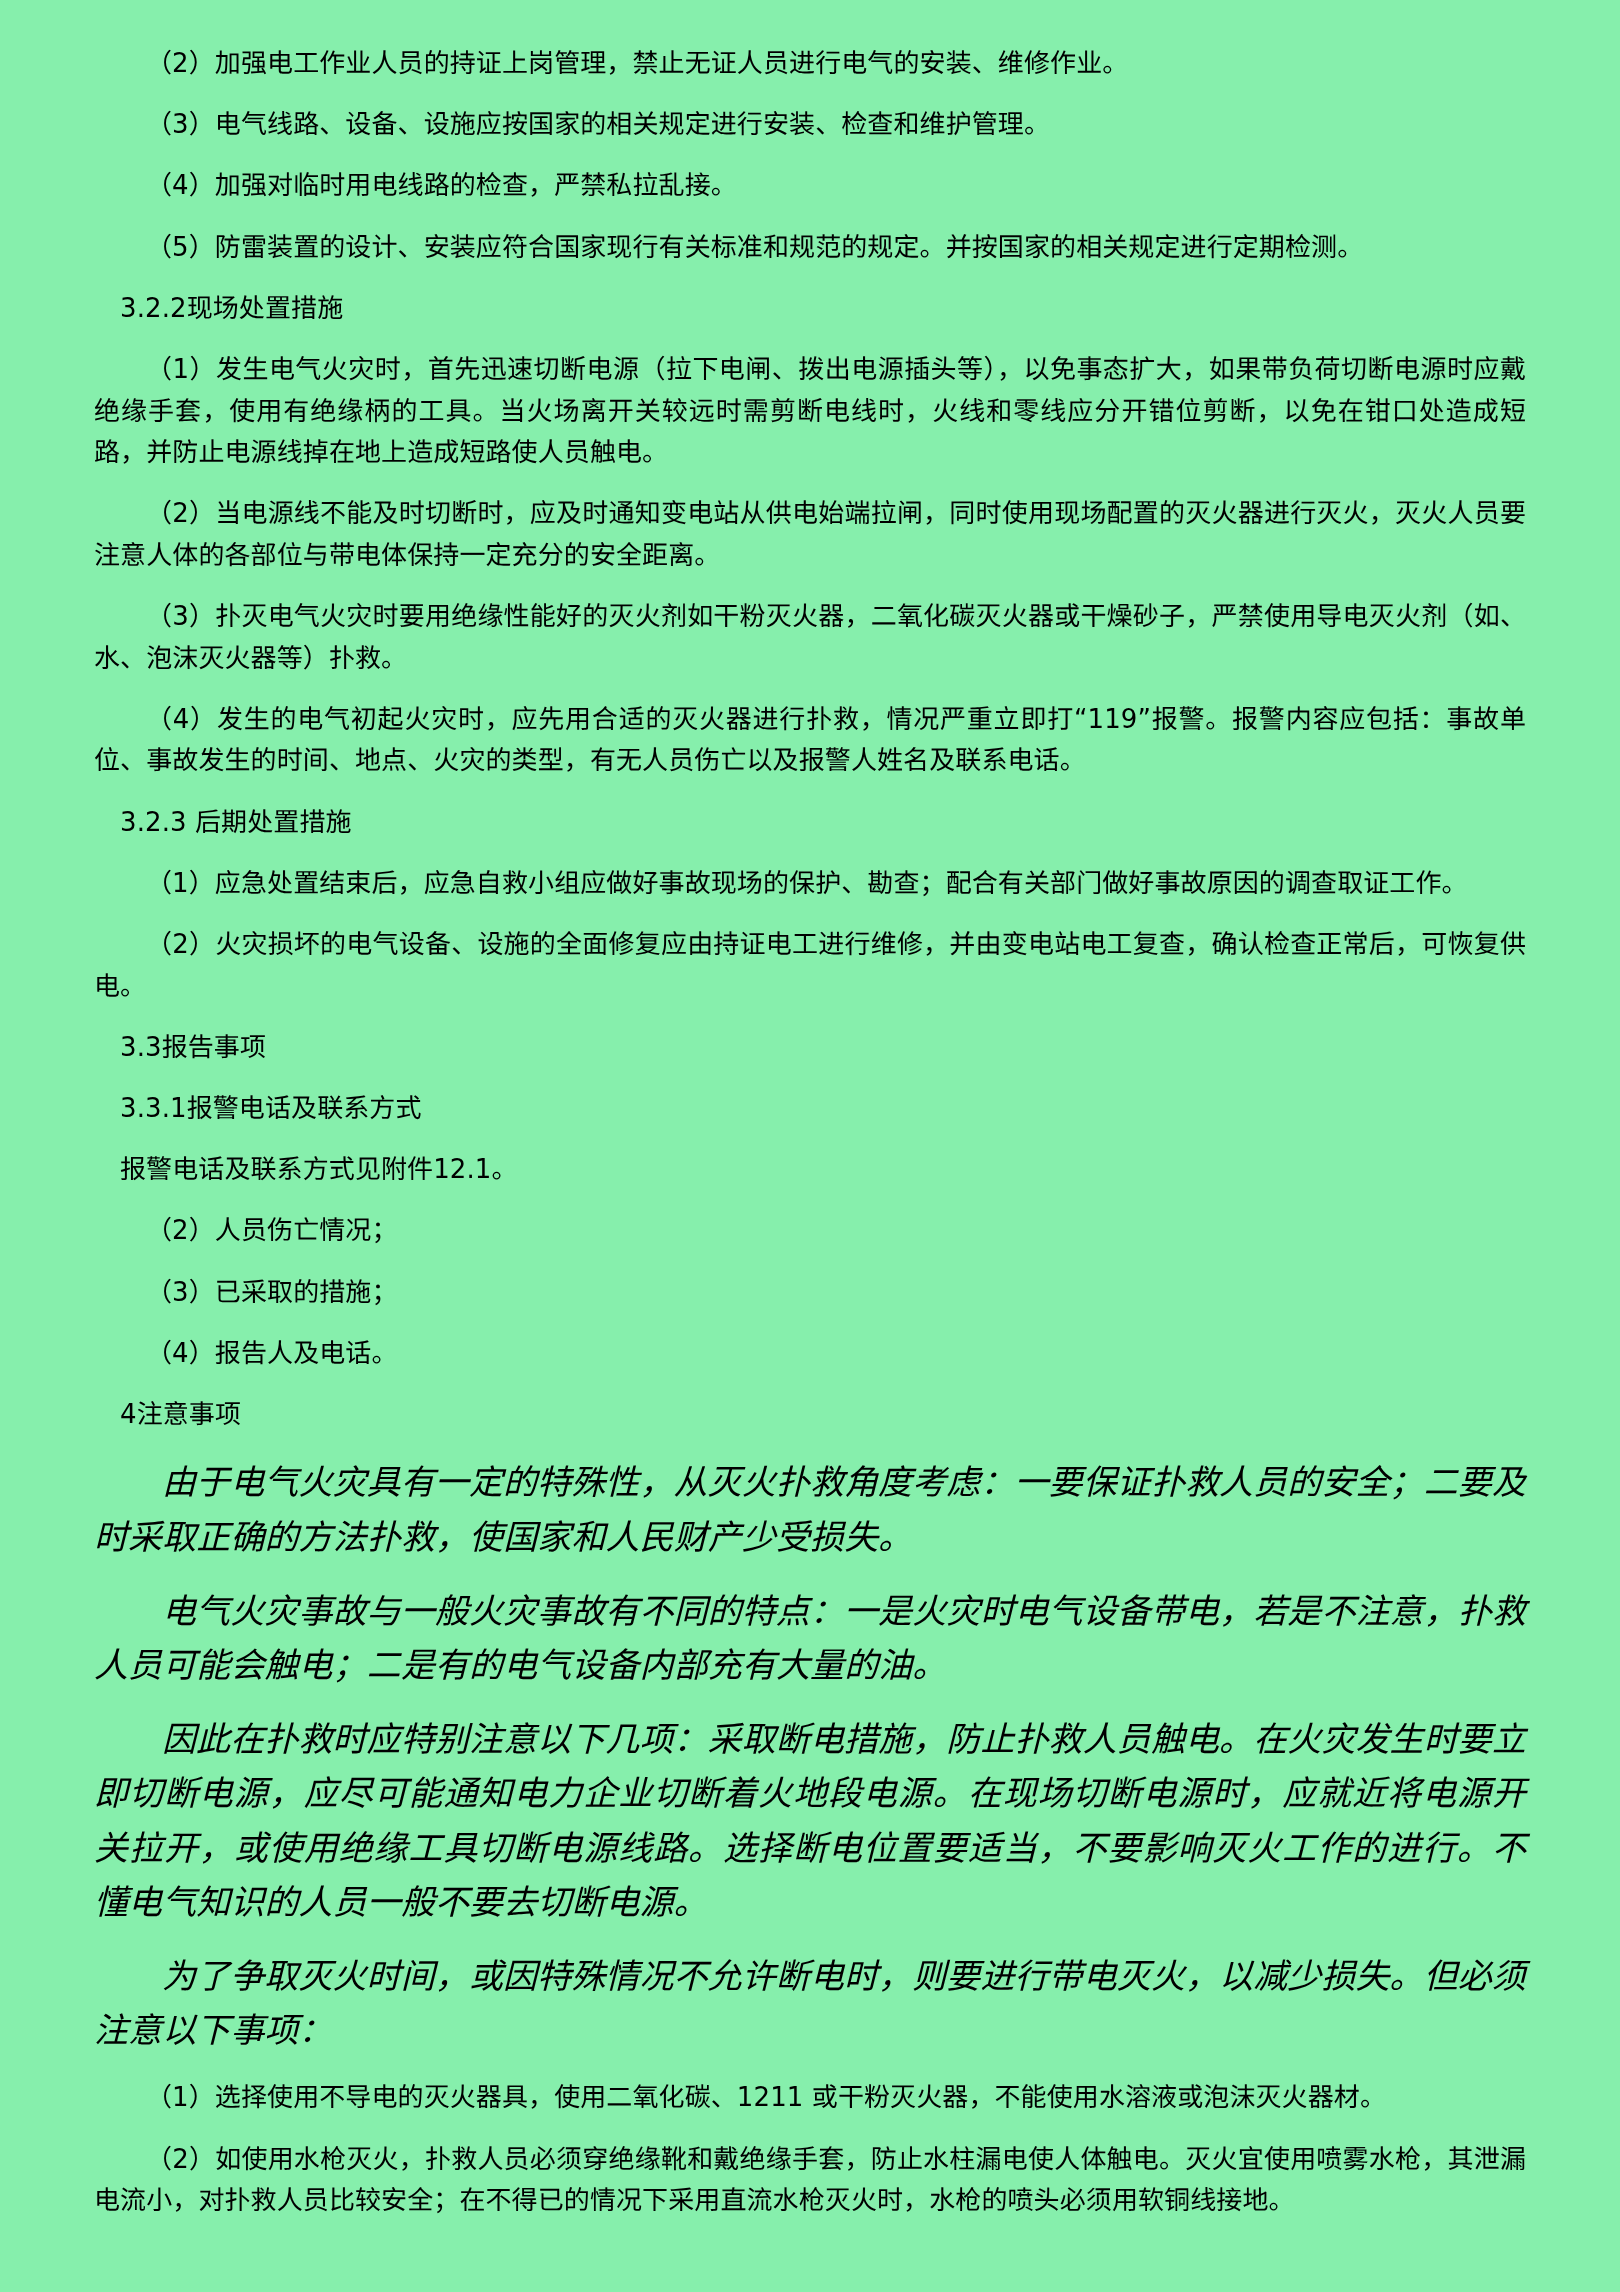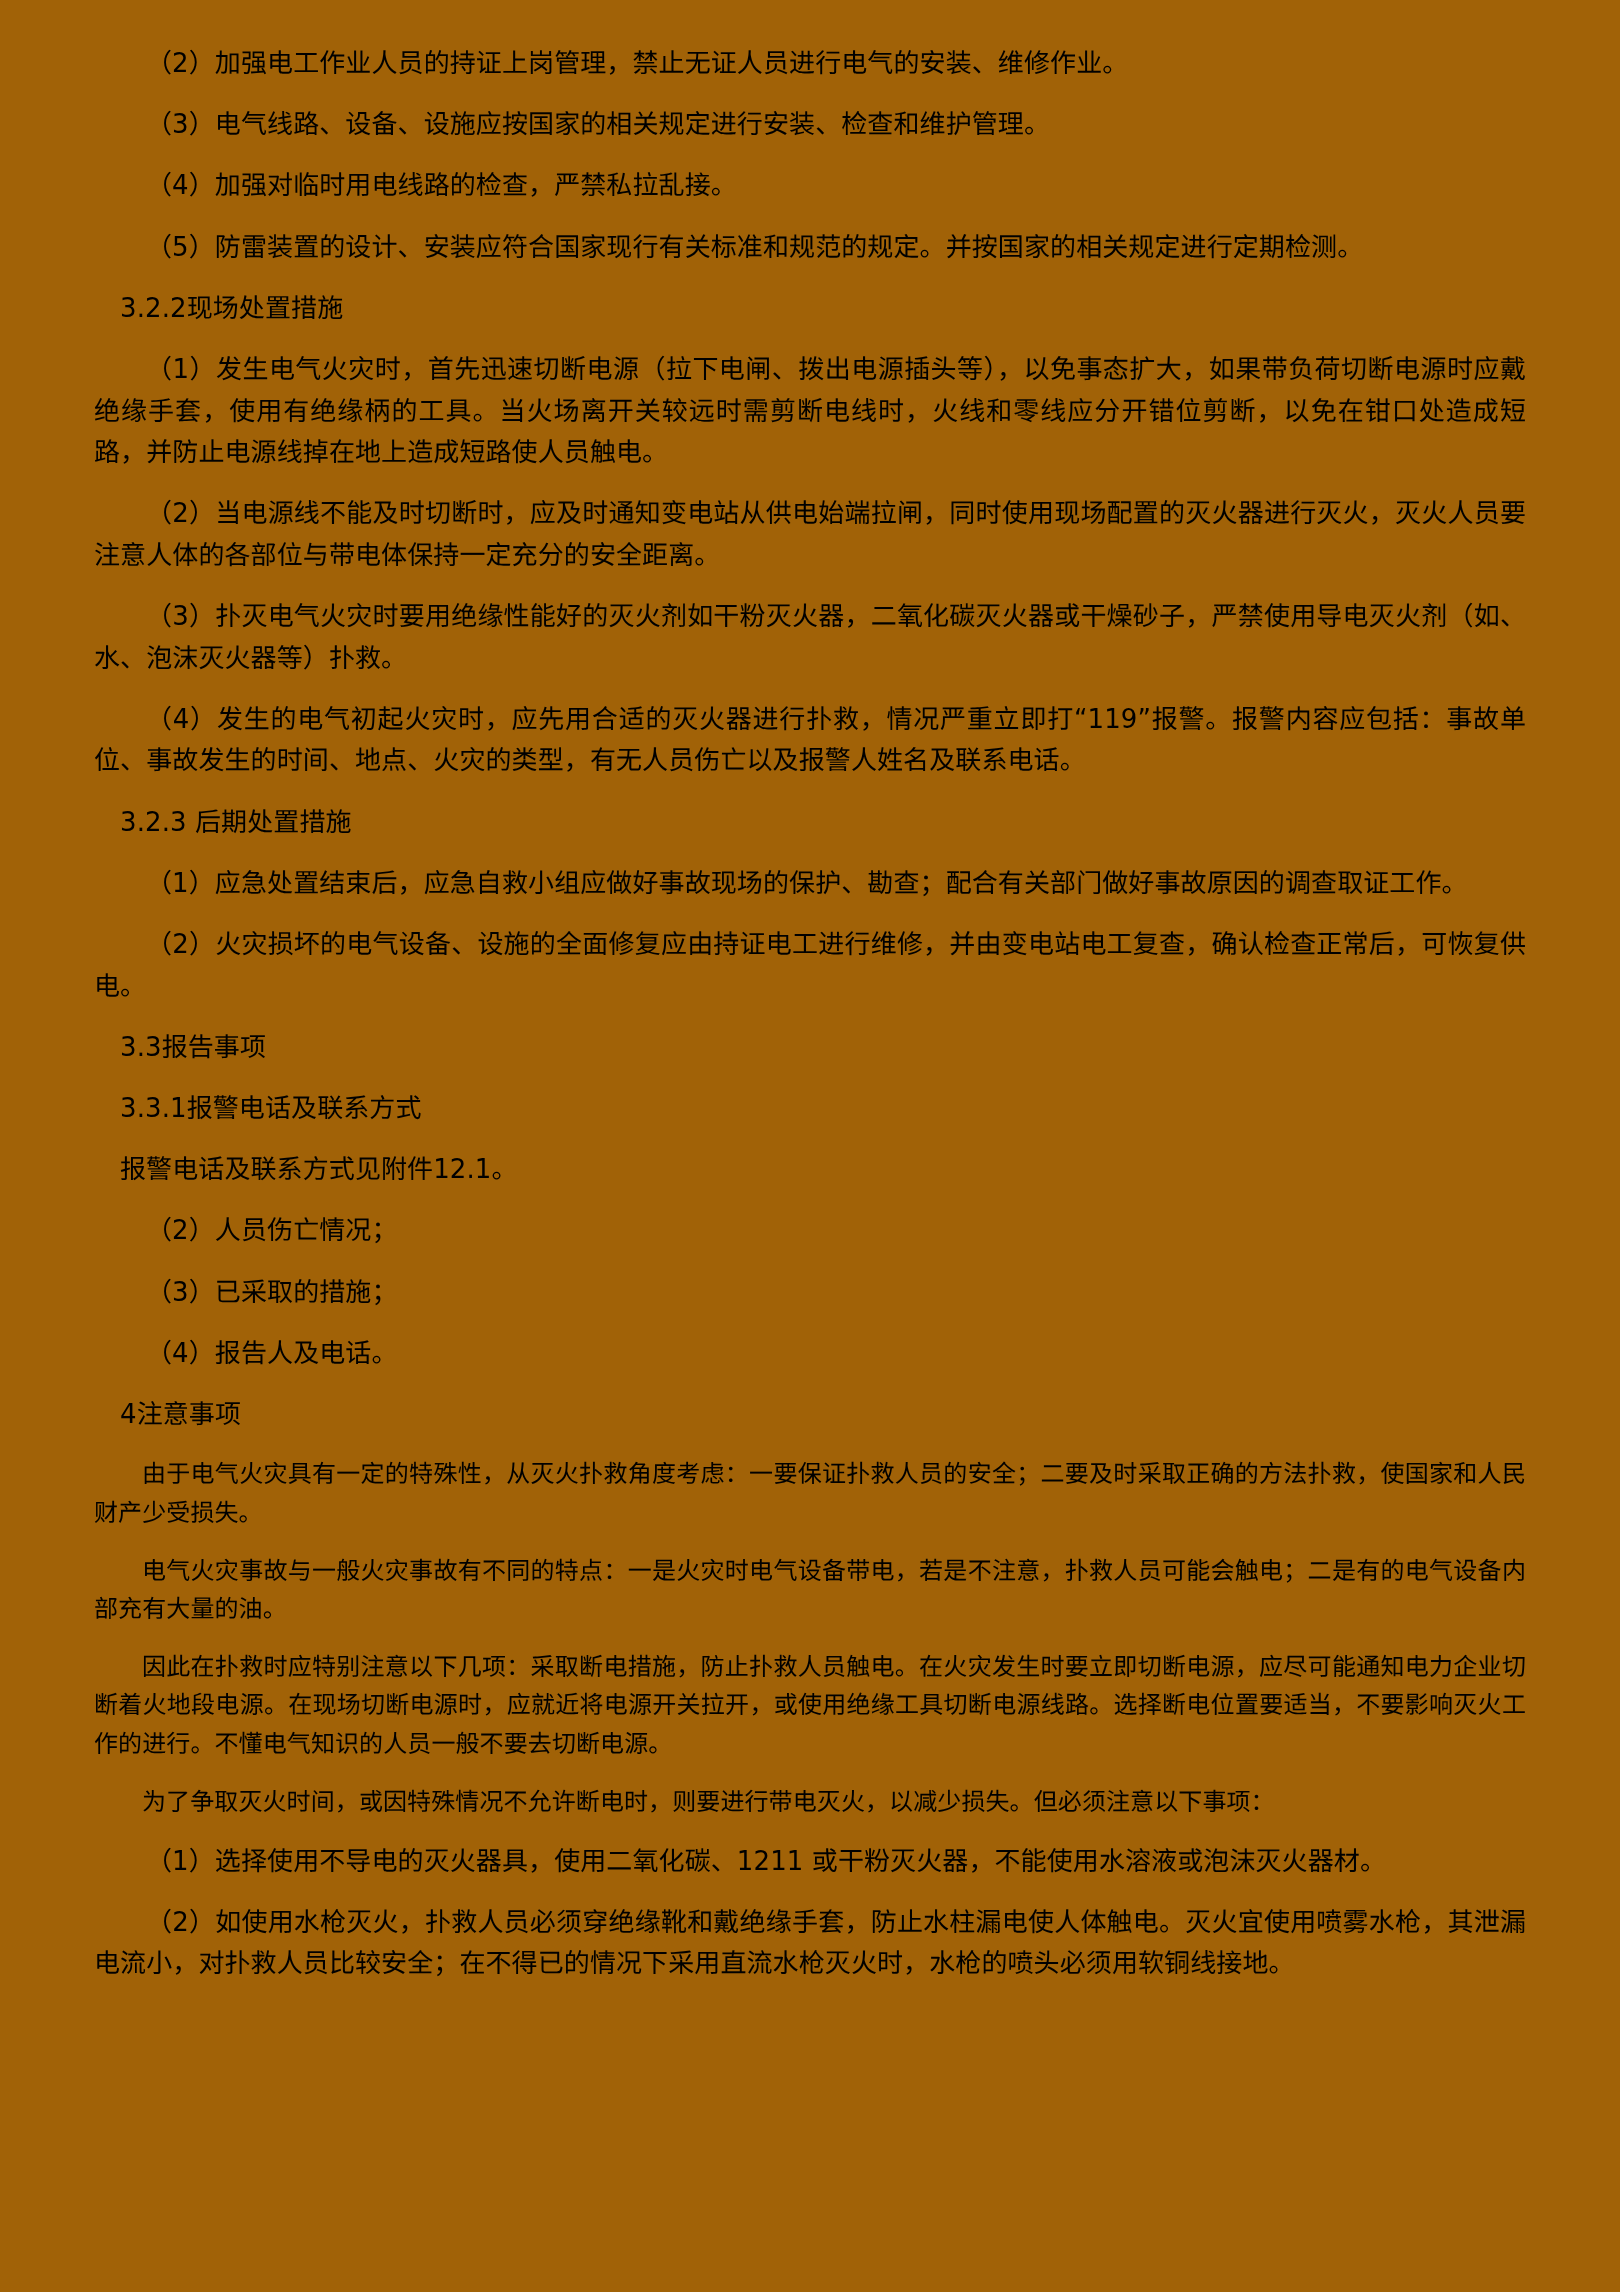--- a/index.html
+++ b/index.html
@@ -10,38 +10,39 @@
   }
   body {
     font-family: "DejaVu Sans", "Liberation Sans", sans-serif;
     color: #000000;
   }
   .page {
     position: relative;
     width: 1620px;
     height: 2293px;
     margin: 0 auto;
-    background: #a16207;
+    background: #86efac;
     box-sizing: border-box;
     padding: 43px 94px 39px 94px;
     overflow: hidden;
   }
   .doc-body {
     width: 1432px;
   }
   
   p.para {
     margin: 0 0 19.6px 0;
-    font-size: 24px;
+    font-size: 34px;
     line-height: 1.60;
     text-align: justify;
     text-justify: inter-ideograph;
     text-indent: 2em;
     letter-spacing: 0.1px;
     word-break: break-all;
+    font-style: italic;
   }
   
   p.item {
     margin: 0 0 19.6px 0;
     font-size: 26px;
     line-height: 1.60;
     text-align: justify;
     text-justify: inter-ideograph;
     text-indent: 2em;
     letter-spacing: 0.1px;

